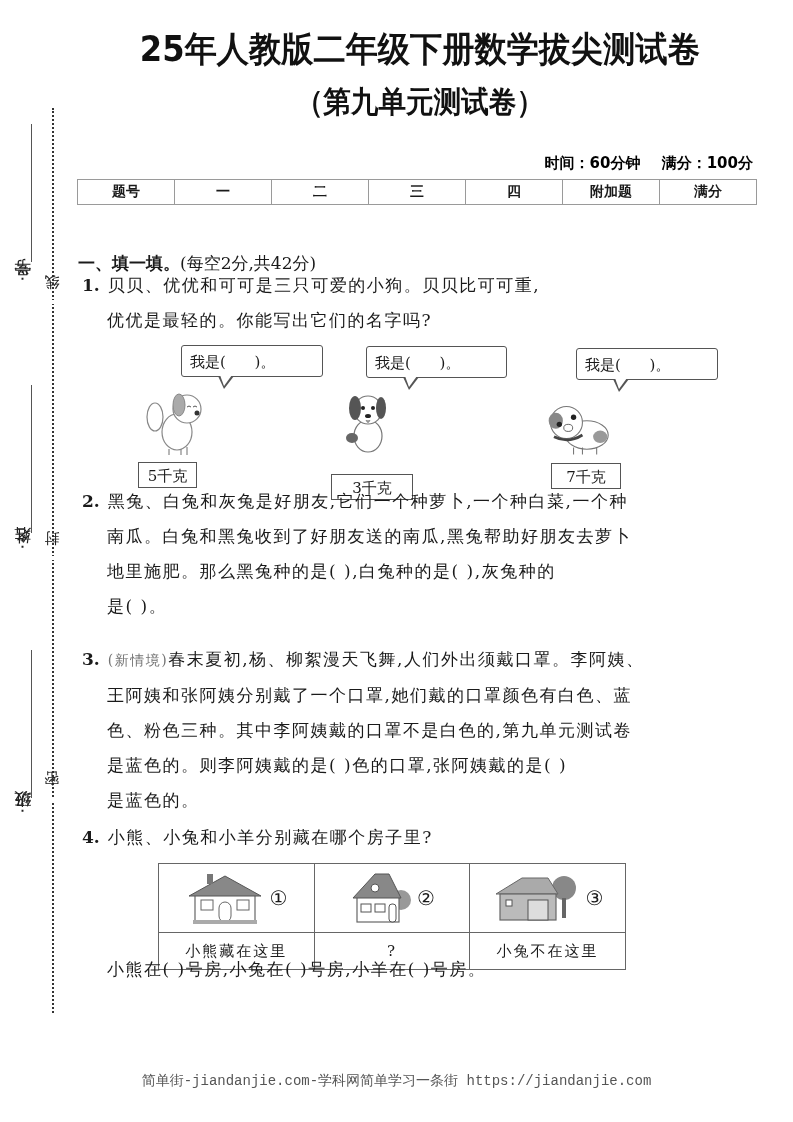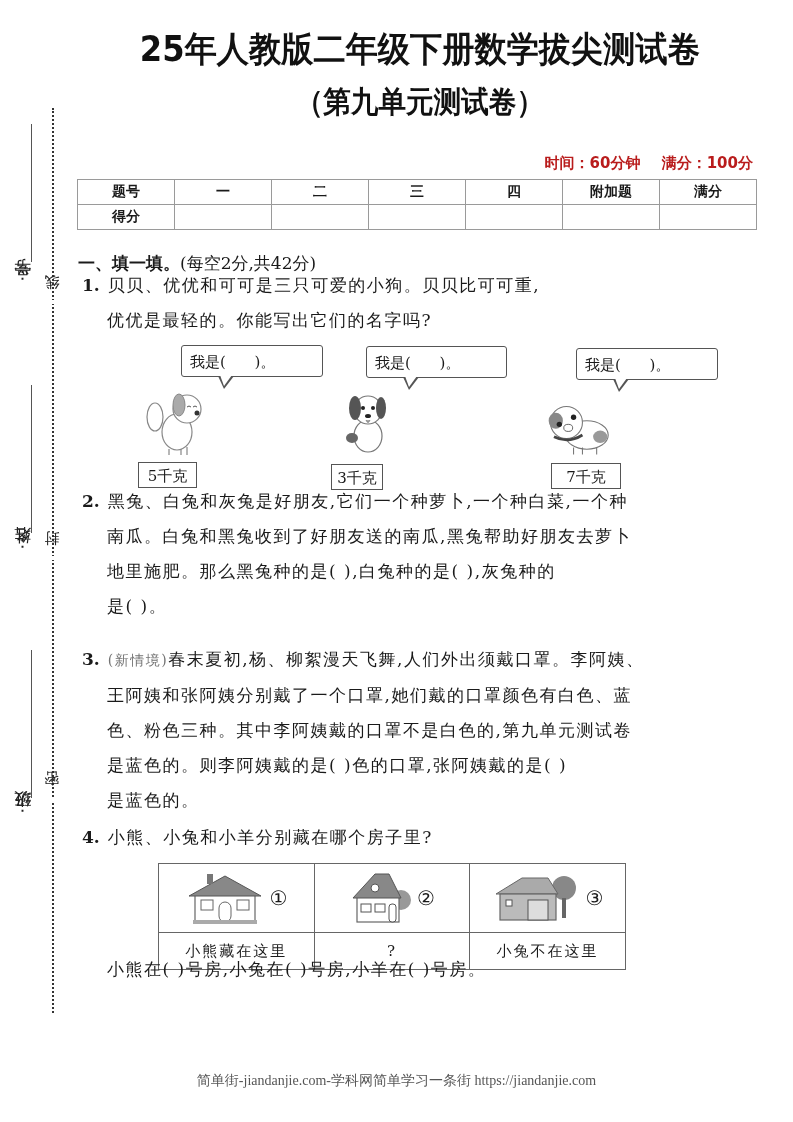--- a/index.html
+++ b/index.html
@@ -1,20 +1,20 @@
 <!DOCTYPE html>
 <html><head>
   <meta charset="utf-8">
   <style>
     html, body { margin: 0; padding: 0; background: #ffffff; }
     body { width: 793px; height: 1122px; position: relative; overflow: hidden; font-family: "DejaVu Serif", "Liberation Serif", serif; color: #1a1a1a; }
     .abs { position: absolute; }
     .title { left: 0; width: 840px; top: 26px; text-align: center; font-family: "DejaVu Sans", "Liberation Sans", sans-serif; font-weight: bold; font-size: 35px; letter-spacing: 0px; color: #111; transform: scaleX(0.92); transform-origin: 418px 0; }
     .subtitle { left: 0; width: 840px; top: 82px; text-align: center; font-family: "DejaVu Sans", "Liberation Sans", sans-serif; font-weight: bold; font-size: 30px; color: #111; transform: scaleX(0.92); transform-origin: 418px 0; }
-    .meta { right: 40px; top: 154px; font-family: "DejaVu Sans", "Liberation Sans", sans-serif; font-weight: bold; font-size: 15px; color: #b91c1c; }
+    .meta { right: 40px; top: 154px; font-family: "DejaVu Sans", "Liberation Sans", sans-serif; font-weight: bold; font-size: 15px; color: #000000; }
     .meta span + span { margin-left: 16px; }
     table.score { position: absolute; left: 77px; top: 179px; width: 680px; border-collapse: collapse; font-family: "DejaVu Sans", "Liberation Sans", sans-serif; font-weight: bold; font-size: 14px; }
     table.score td { border: 1px solid #9a9a9a; height: 24px; text-align: center; padding: 0; }
     .section-head { left: 78px; top: 252px; font-size: 17px; }
     .section-head b { font-family: "DejaVu Sans", "Liberation Sans", sans-serif; font-weight: bold; }
     .q { left: 82px; font-size: 17px; line-height: 35px; width: 640px; letter-spacing: 1.5px; }
     .q .num { font-weight: bold; font-family: "DejaVu Serif", serif; margin-right: 8px; letter-spacing: 0; }
     .q .indent { padding-left: 25px; display: block; }
     .q .first { display: block; }
     .q .tag { font-size: 14px; color: #737373; }
@@ -25,21 +25,21 @@
     .dog { width: 80px; height: 70px; }
     .side-dots { left: 52px; top: 108px; width: 0; height: 905px; border-left: 2px dotted #333; }
     .side-line { left: 31px; width: 0; border-left: 1.5px solid #555; }
     .side-label { left: 10px; font-family: "DejaVu Sans", "Liberation Sans", sans-serif; font-size: 17px; writing-mode: vertical-rl; transform: rotate(180deg); color: #222; }
     .side-seal { left: 43px; font-size: 15px; background: #fff; writing-mode: vertical-rl; transform: rotate(180deg); color: #222; line-height: 18px; padding: 2px 0; }
     table.houses { position: absolute; left: 158px; top: 863px; width: 468px; border-collapse: collapse; font-size: 15px; }
     table.houses td { border: 1.5px solid #666; text-align: center; padding: 0; }
     table.houses tr.img-row td { height: 68px; }
     table.houses tr.txt-row td { height: 36px; letter-spacing: 2px; }
     .hnum { font-size: 20px; margin-left: 4px; vertical-align: middle; }
-    .footer { left: 0; width: 793px; top: 1072px; text-align: center; font-family: Liberation Serif, serif; font-size: 14px; color: #555; }
+    .footer { left: 0; width: 793px; top: 1072px; text-align: center; font-family: Liberation Mono, monospace; font-size: 14px; color: #555; }
   </style>
 </head>
 <body>
 
 <div class="abs title">25年人教版二年级下册数学拔尖测试卷</div>
 <div class="abs subtitle">（第九单元测试卷）</div>
 <div class="abs meta">
   <span>时间：60分钟</span>
   <span>满分：100分</span>
 </div>
@@ -47,29 +47,20 @@
 <table class="score">
   <tbody>
       <tr>
     <td style="width:97px">题号</td>
     <td style="width:97px">一</td>
     <td style="width:97px">二</td>
     <td style="width:97px">三</td>
     <td style="width:97px">四</td>
     <td style="width:97px">附加题</td>
     <td style="width:97px">满分</td>
-  </tr>
-  <tr>
-    <td>得分</td>
-    <td></td>
-    <td></td>
-    <td></td>
-    <td></td>
-    <td></td>
-    <td></td>
   </tr>
 </tbody>
   </table>
 
 <div class="abs side-dots"></div>
 <div class="abs side-line" style="top:124px;height:138px"></div>
 <div class="abs side-label" style="top:272px">学号：</div>
 <div class="abs side-line" style="top:385px;height:148px"></div>
 <div class="abs side-label" style="top:540px">姓名：</div>
 <div class="abs side-line" style="top:650px;height:148px"></div>
@@ -104,21 +95,21 @@
   <ellipse cx="38" cy="48" rx="14" ry="16" fill="#fff" stroke="#777" stroke-width="1.2"></ellipse>
   <ellipse cx="22" cy="50" rx="6" ry="5" fill="#666"></ellipse>
   <circle cx="38" cy="22" r="14" fill="#fff" stroke="#777" stroke-width="1.2"></circle>
   <ellipse cx="25" cy="20" rx="6" ry="12" fill="#555"></ellipse>
   <ellipse cx="51" cy="20" rx="5" ry="11" fill="#555"></ellipse>
   <circle cx="33" cy="20" r="2" fill="#222"></circle>
   <circle cx="43" cy="20" r="2" fill="#222"></circle>
   <ellipse cx="38" cy="28" rx="3" ry="2" fill="#222"></ellipse>
   <path d="M36 32 q2 5 4 0" fill="#aaa" stroke="#777" stroke-width="0.8"></path>
 </svg>
-<div class="abs weight" style="left:331px;top:464px;width:52px">3千克</div>
+<div class="abs weight" style="left:331px;top:474px;width:82px">3千克</div>
 
 <div class="abs bubble" style="left:576px;top:348px;width:142px">我是(      )。</div>
 <svg class="abs dog" style="left:538px;top:392px" viewBox="0 0 90 70">
   <ellipse cx="55" cy="44" rx="24" ry="16" fill="#fff" stroke="#777" stroke-width="1.2"></ellipse>
   <ellipse cx="70" cy="46" rx="8" ry="7" fill="#999"></ellipse>
   <circle cx="32" cy="30" r="18" fill="#fff" stroke="#777" stroke-width="1.2"></circle>
   <ellipse cx="20" cy="28" rx="8" ry="9" fill="#888"></ellipse>
   <circle cx="24" cy="32" r="3" fill="#222"></circle>
   <circle cx="40" cy="24" r="3" fill="#222"></circle>
   <ellipse cx="34" cy="36" rx="5" ry="4" fill="#fff" stroke="#555" stroke-width="1"></ellipse>

